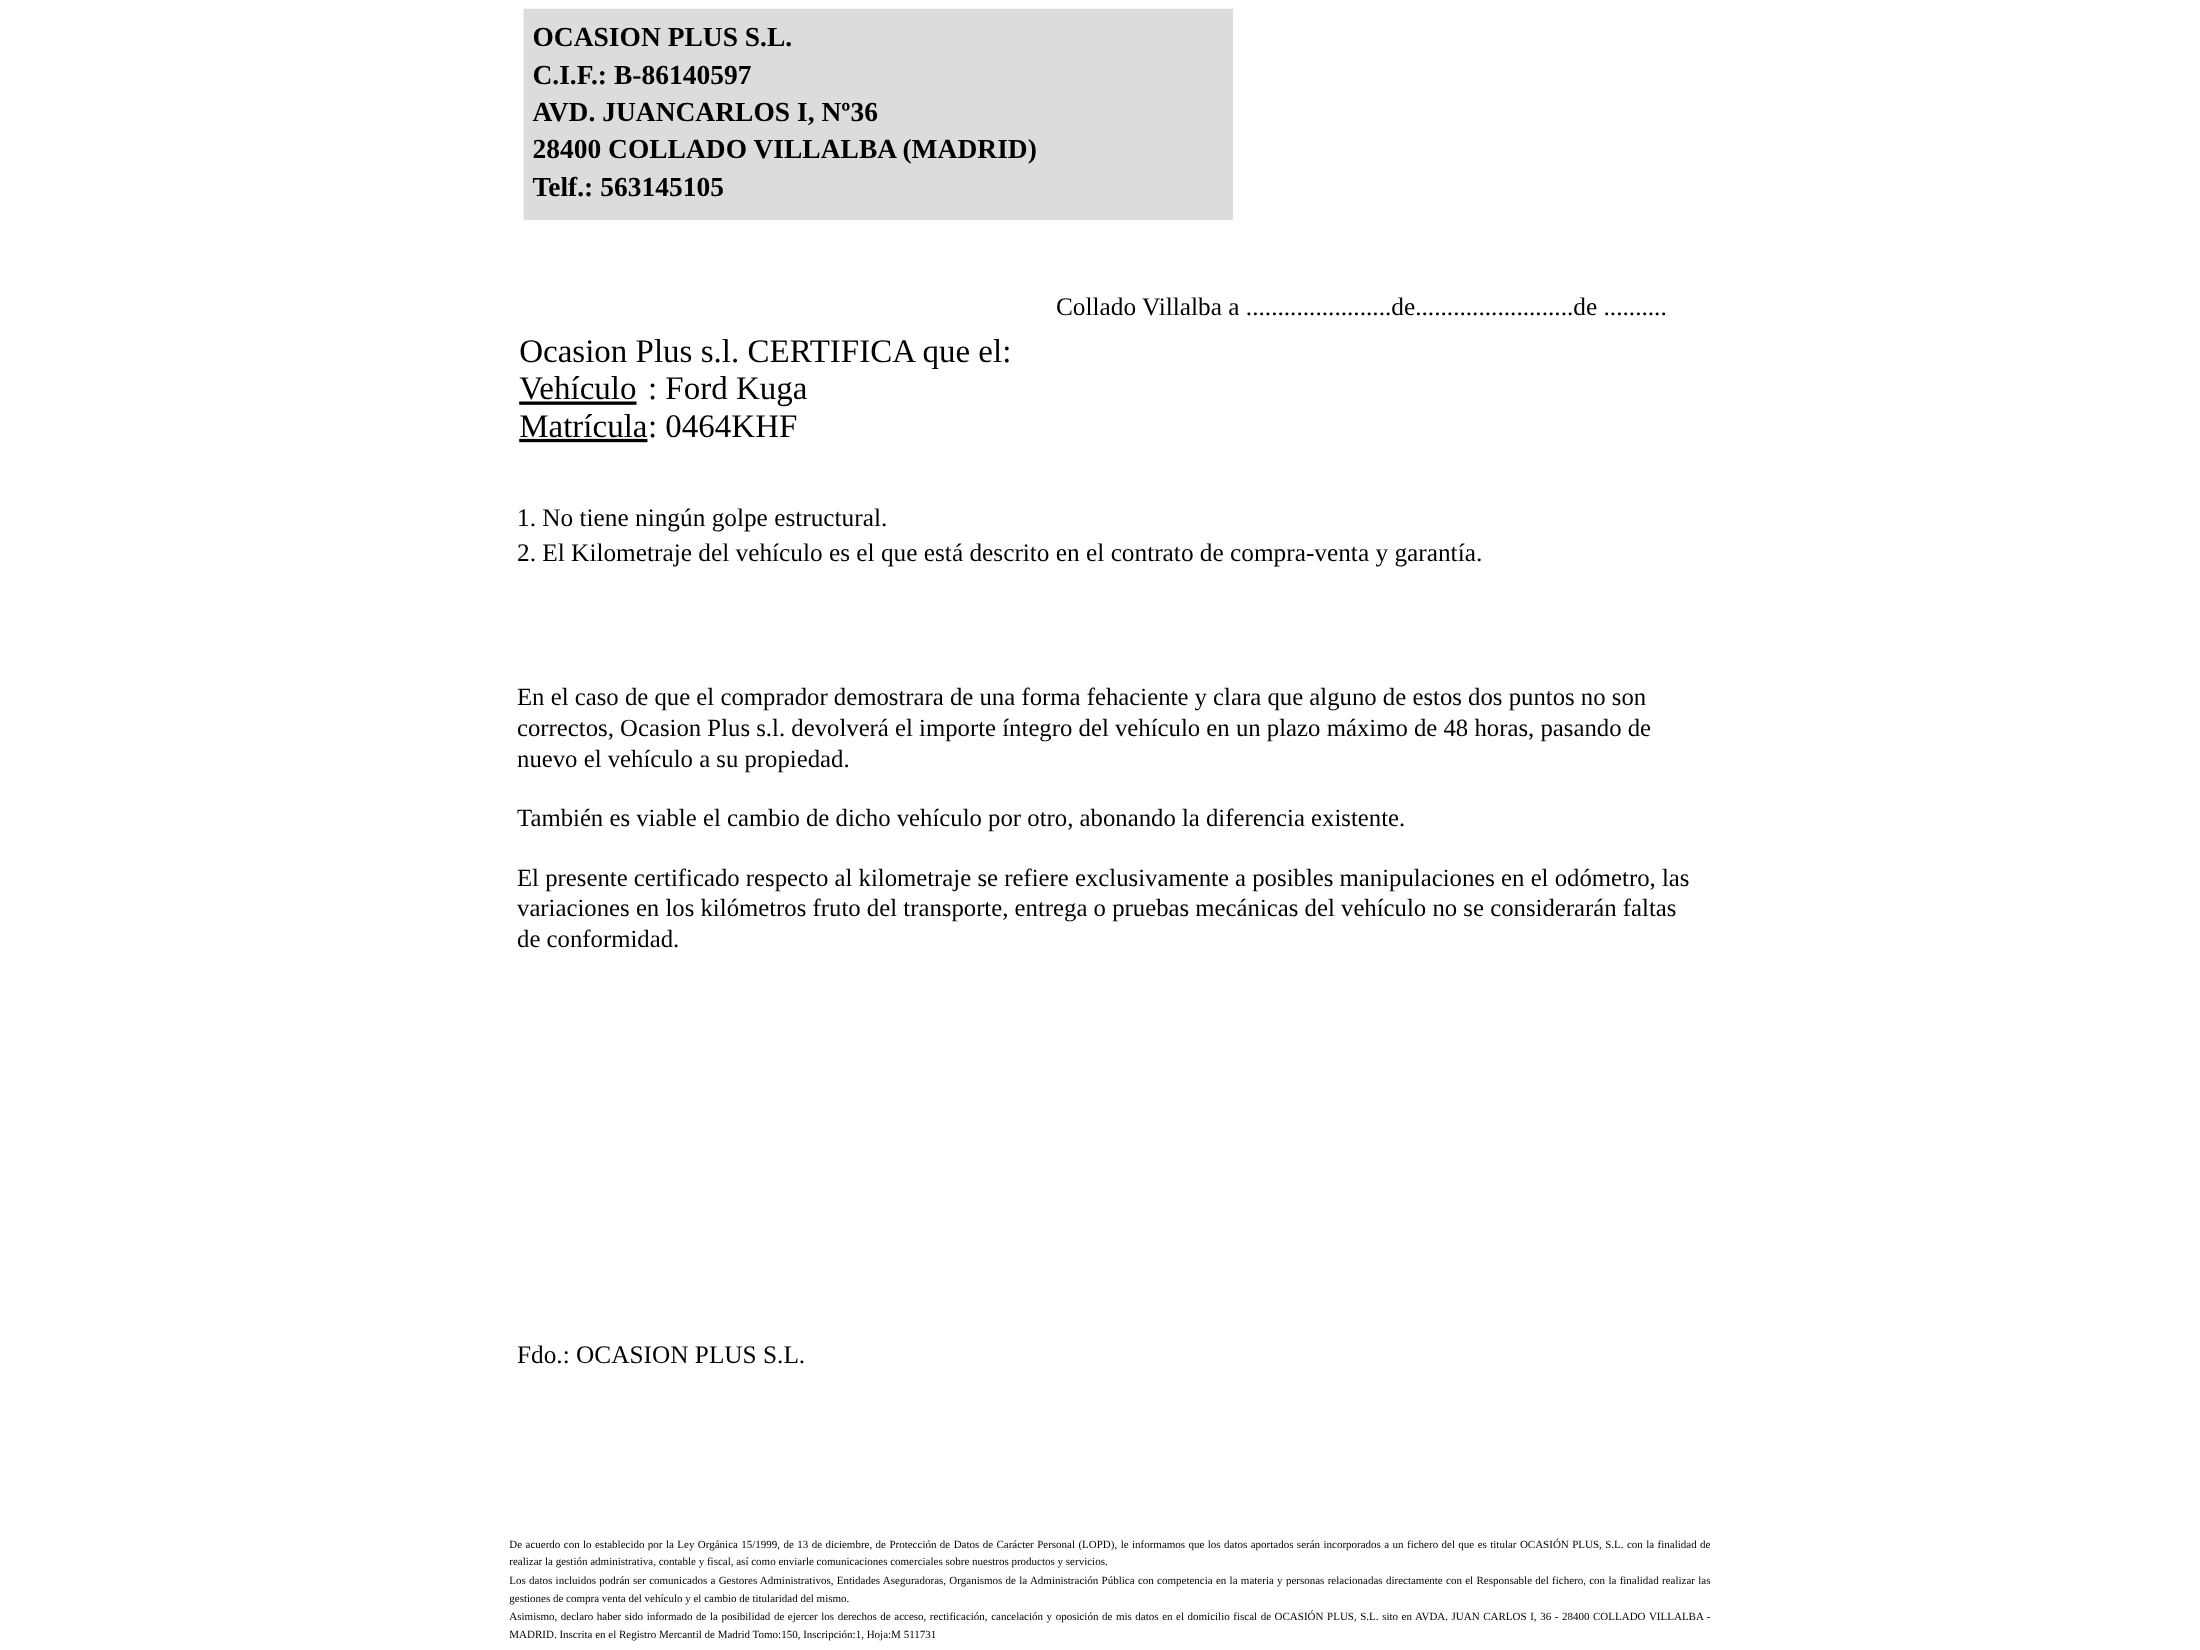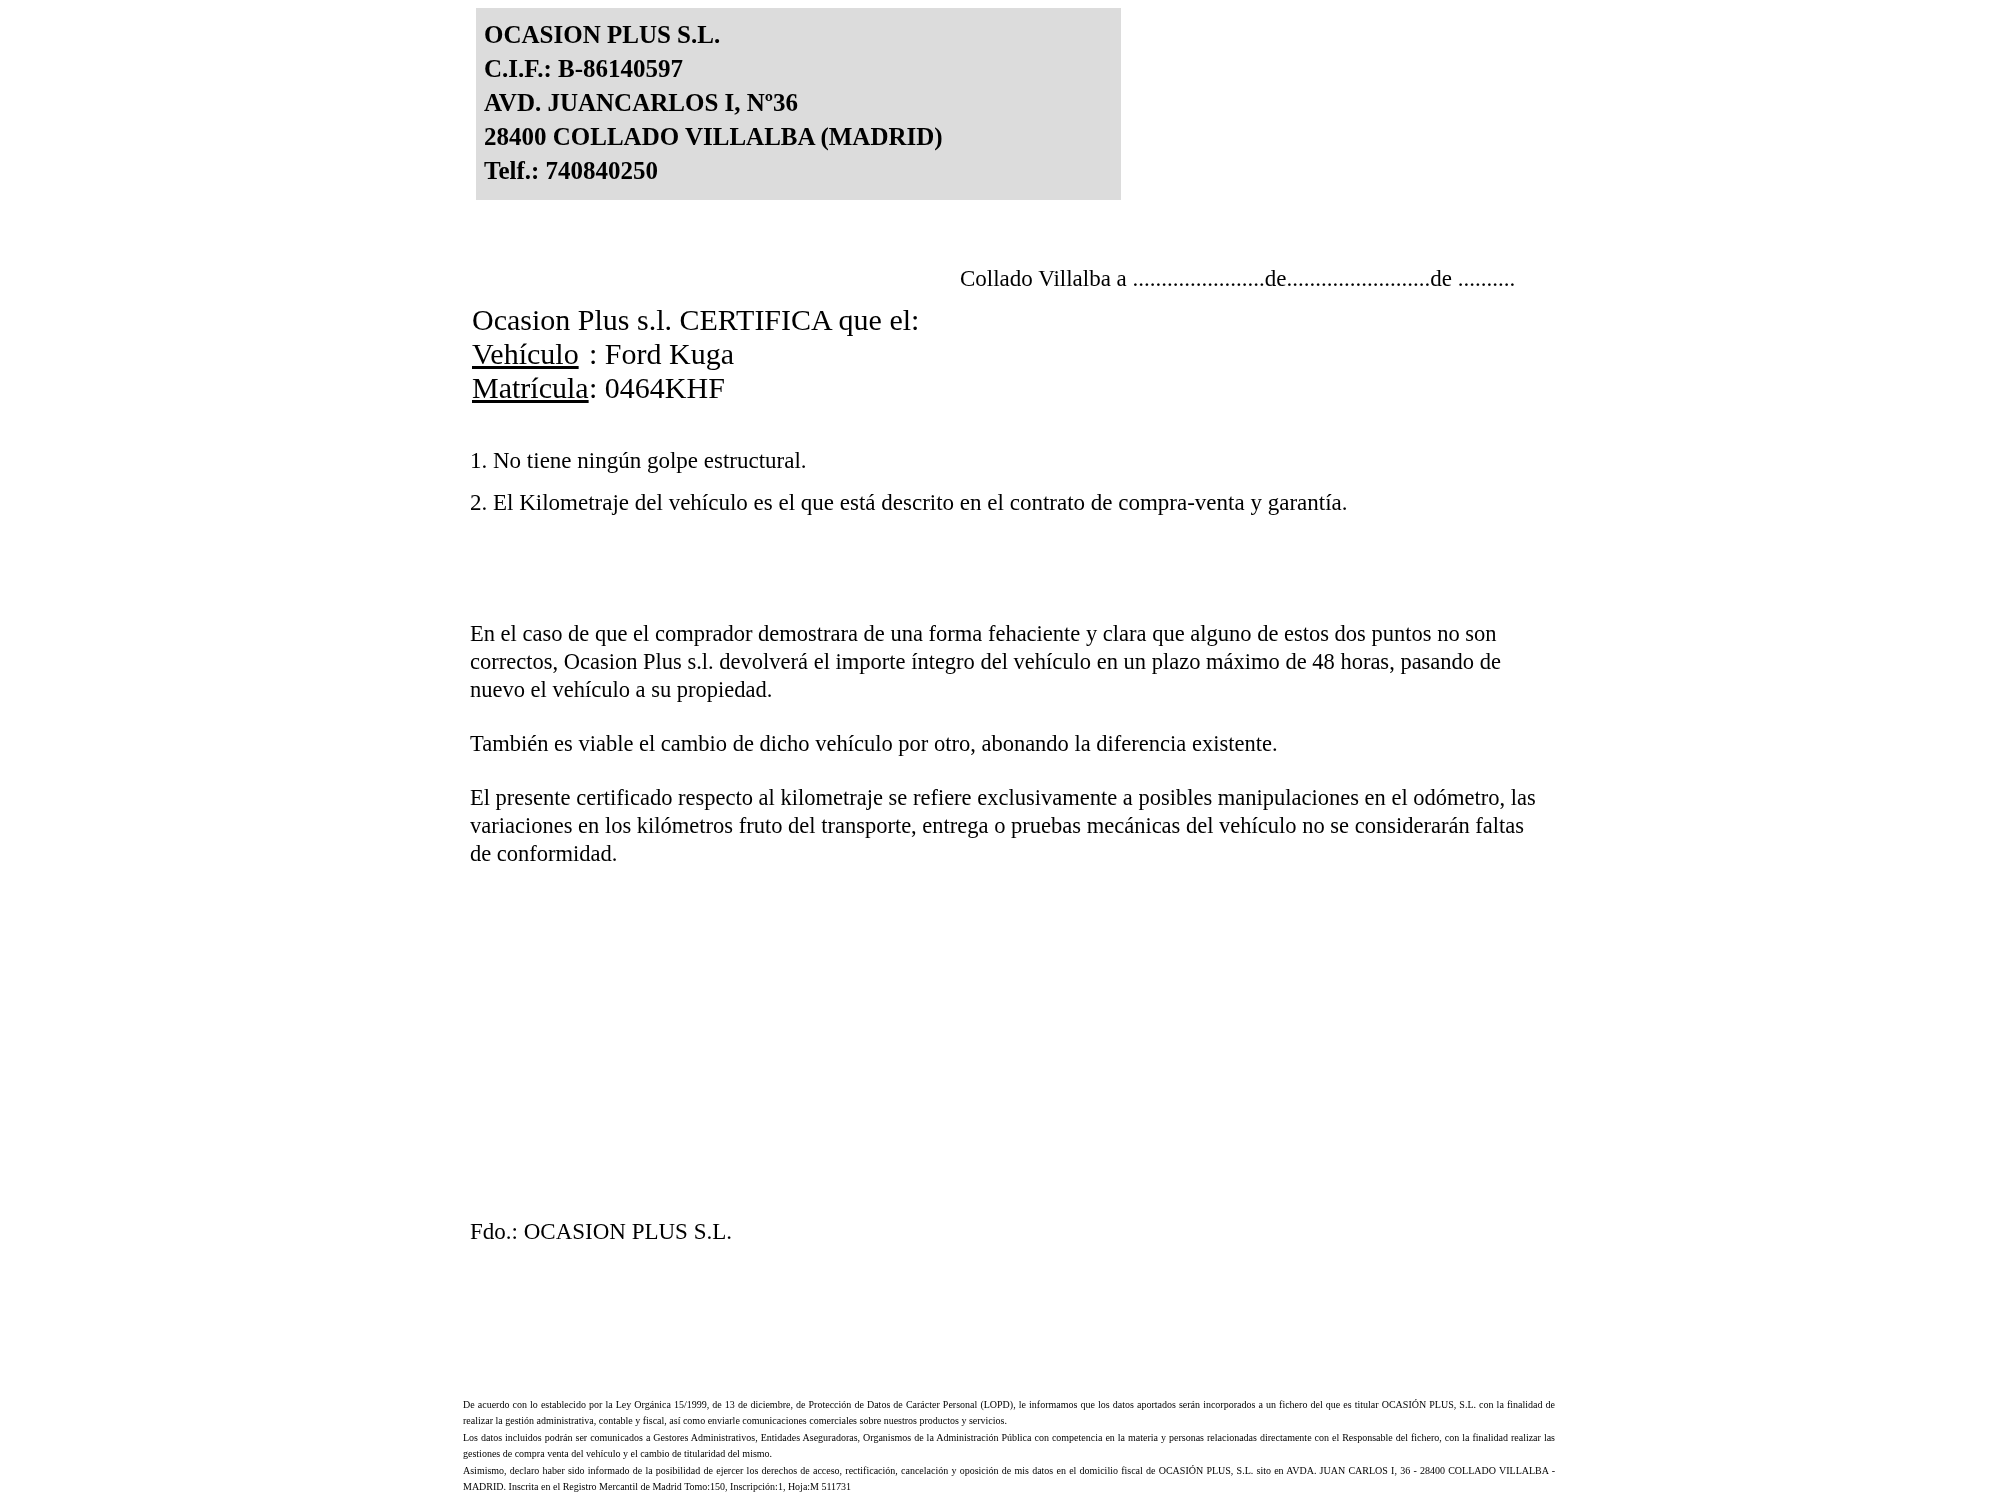--- a/index.html
+++ b/index.html
@@ -50,21 +50,21 @@
     display: inline-block;
     width: 117px;
     text-decoration: underline;
   }
   .point {
     position: absolute;
     left: 470px;
     font-size: 23px;
     white-space: nowrap;
   }
-  .point-1 { top: 448px; text-align: center; }
+  .point-1 { top: 458px; text-align: center; }
   .point-2 { top: 490px; }
   .paragraphs {
     position: absolute;
     left: 470px;
     top: 620px;
     width: 1075px;
     font-size: 22.5px;
     line-height: 28px;
   }
   .paragraphs p {
@@ -90,21 +90,21 @@
   .legal-footer div { margin: 0; }
 </style>
 </head>
 <body>
 
 <div class="letterhead">
   <div>OCASION PLUS S.L.</div>
   <div>C.I.F.: B-86140597</div>
   <div>AVD. JUANCARLOS I, Nº36</div>
   <div>28400 COLLADO VILLALBA (MADRID)</div>
-  <div>Telf.: 740840250</div>
+  <div>Telf.: 563145105</div>
 </div>
 
 <div class="dateline">Collado Villalba a .......................de.........................de ..........</div>
 
 <div class="certify">
   <div class="row">Ocasion Plus s.l. CERTIFICA que el:</div>
   <div class="row">
     <span class="label">Vehículo</span><span>: Ford Kuga</span>
   </div>
   <div class="row">

